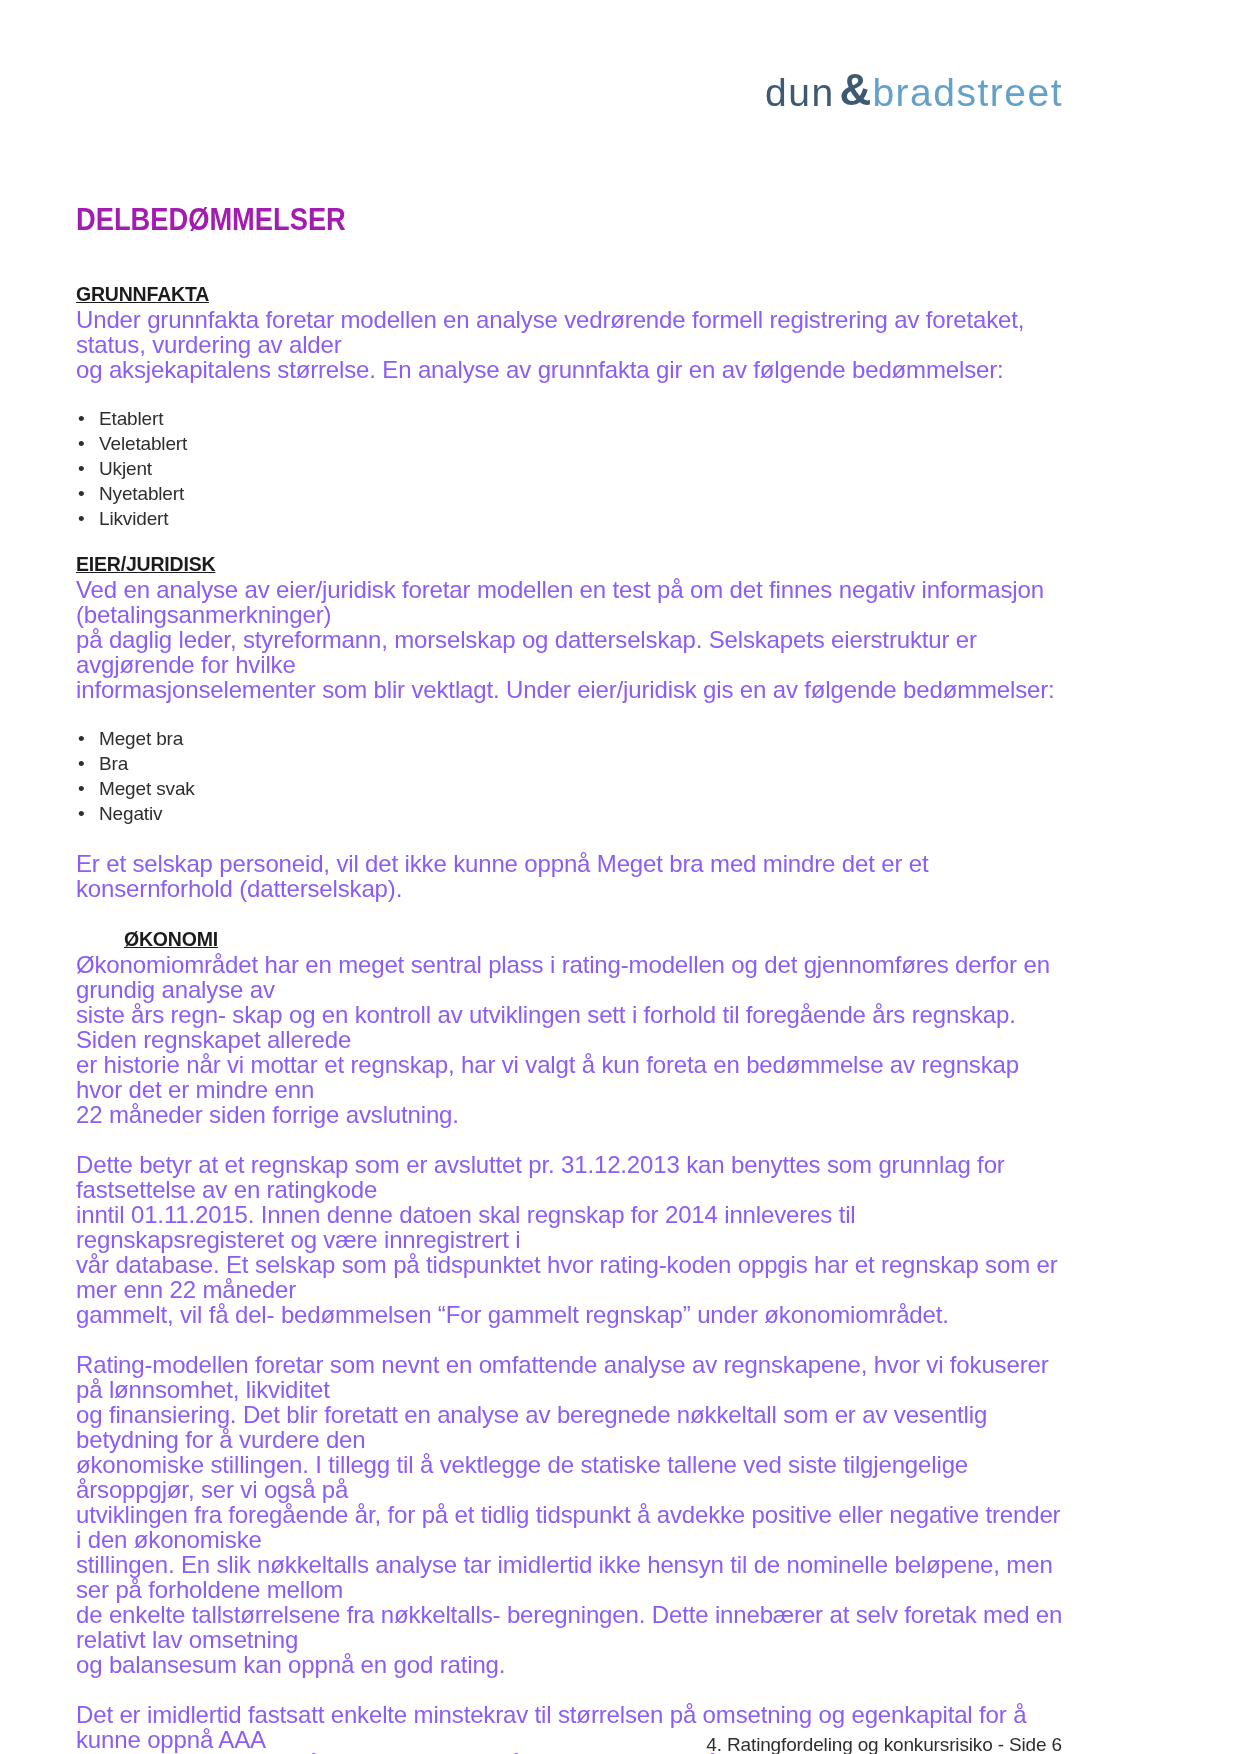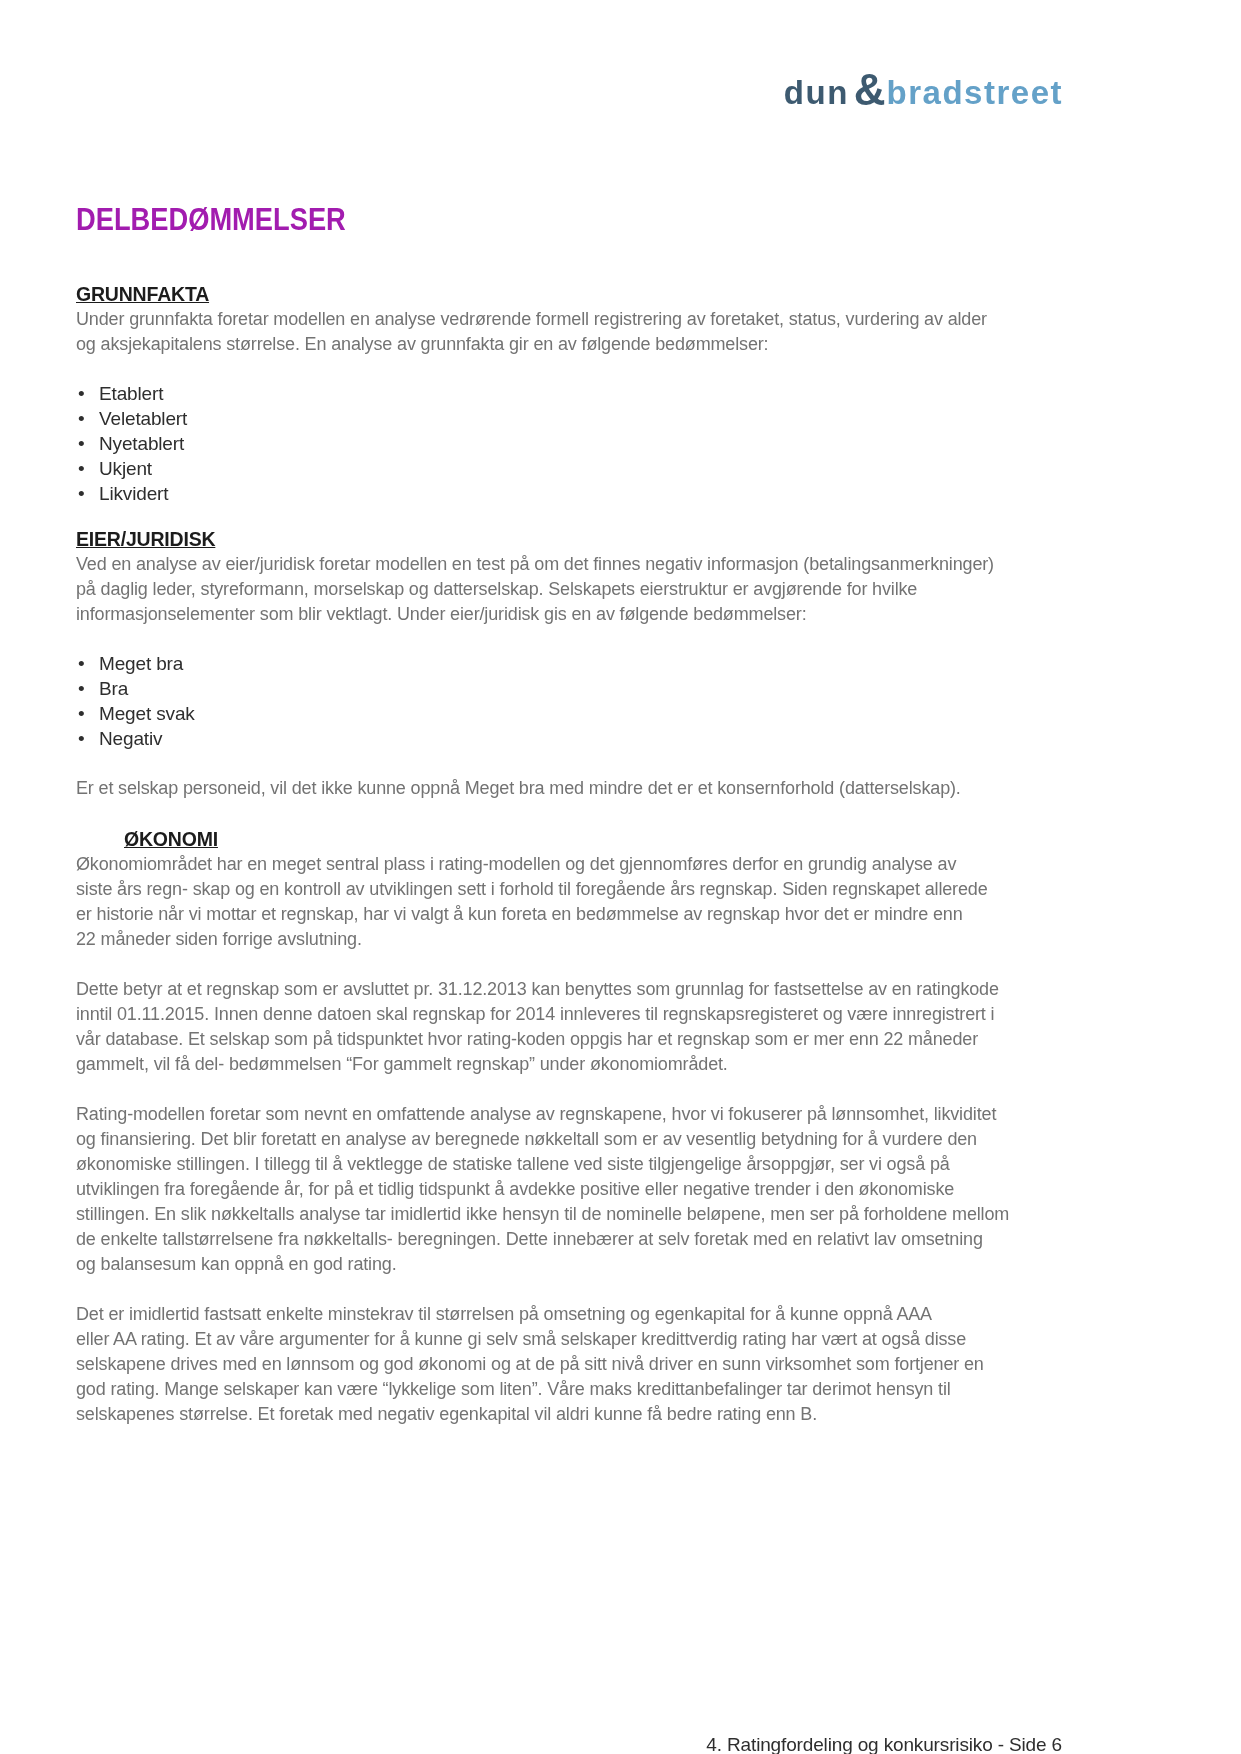--- a/index.html
+++ b/index.html
@@ -17,23 +17,23 @@
   .logo {
     position: absolute;
     top: 70px;
     right: 178px;
     display: flex;
     align-items: center;
     white-space: nowrap;
     line-height: 1;
   }
   .logo .word {
-    font-size: 33px;
+    font-size: 39px;
     letter-spacing: 1.5px;
-    font-weight: 700;
+    font-weight: 400;
   }
   .logo .amp {
     font-size: 44px;
     font-weight: 600;
     margin: 0 1px 0 5px;
     position: relative;
     top: -2px;
   }
 
   
@@ -64,23 +64,23 @@
     font-weight: bold;
     color: #1c1c1c;
     letter-spacing: -0.2px;
     text-decoration: underline;
   }
   .mt-title-gap   { margin-top: 46px; }  
   .mt-section-gap { margin-top: 21px; }  
   .mt-okonomi-gap { margin-top: 26px; margin-left: 48px; }  
 
   p.body-text {
-    font-size: 18px;
+    font-size: 24px;
     line-height: 25px;
-    color: #737373;
+    color: #8b5cf6;
     white-space: pre-line;
     letter-spacing: -0.15px;
   }
   p.para-gap { margin-top: 25px; }
 
   ul.bullet-list {
     list-style: none;
     margin-top: 24px;
     margin-bottom: 0;
   }
@@ -126,22 +126,22 @@
 <div class="content">
 
   <h1 class="page-title"><span>DELBEDØMMELSER</span></h1>
 
   <h3 class="section-heading mt-title-gap">GRUNNFAKTA</h3>
   <p class="body-text">Under grunnfakta foretar modellen en analyse vedrørende formell registrering av foretaket, status, vurdering av alder
 og aksjekapitalens størrelse. En analyse av grunnfakta gir en av følgende bedømmelser:</p>
   <ul class="bullet-list">
     <li>Etablert</li>
     <li>Veletablert</li>
+    <li>Ukjent</li>
     <li>Nyetablert</li>
-    <li>Ukjent</li>
     <li>Likvidert</li>
   </ul>
 
   <h3 class="section-heading mt-section-gap">EIER/JURIDISK</h3>
   <p class="body-text">Ved en analyse av eier/juridisk foretar modellen en test på om det finnes negativ informasjon (betalingsanmerkninger)
 på daglig leder, styreformann, morselskap og datterselskap. Selskapets eierstruktur er avgjørende for hvilke
 informasjonselementer som blir vektlagt. Under eier/juridisk gis en av følgende bedømmelser:</p>
   <ul class="bullet-list">
     <li>Meget bra</li>
     <li>Bra</li>

